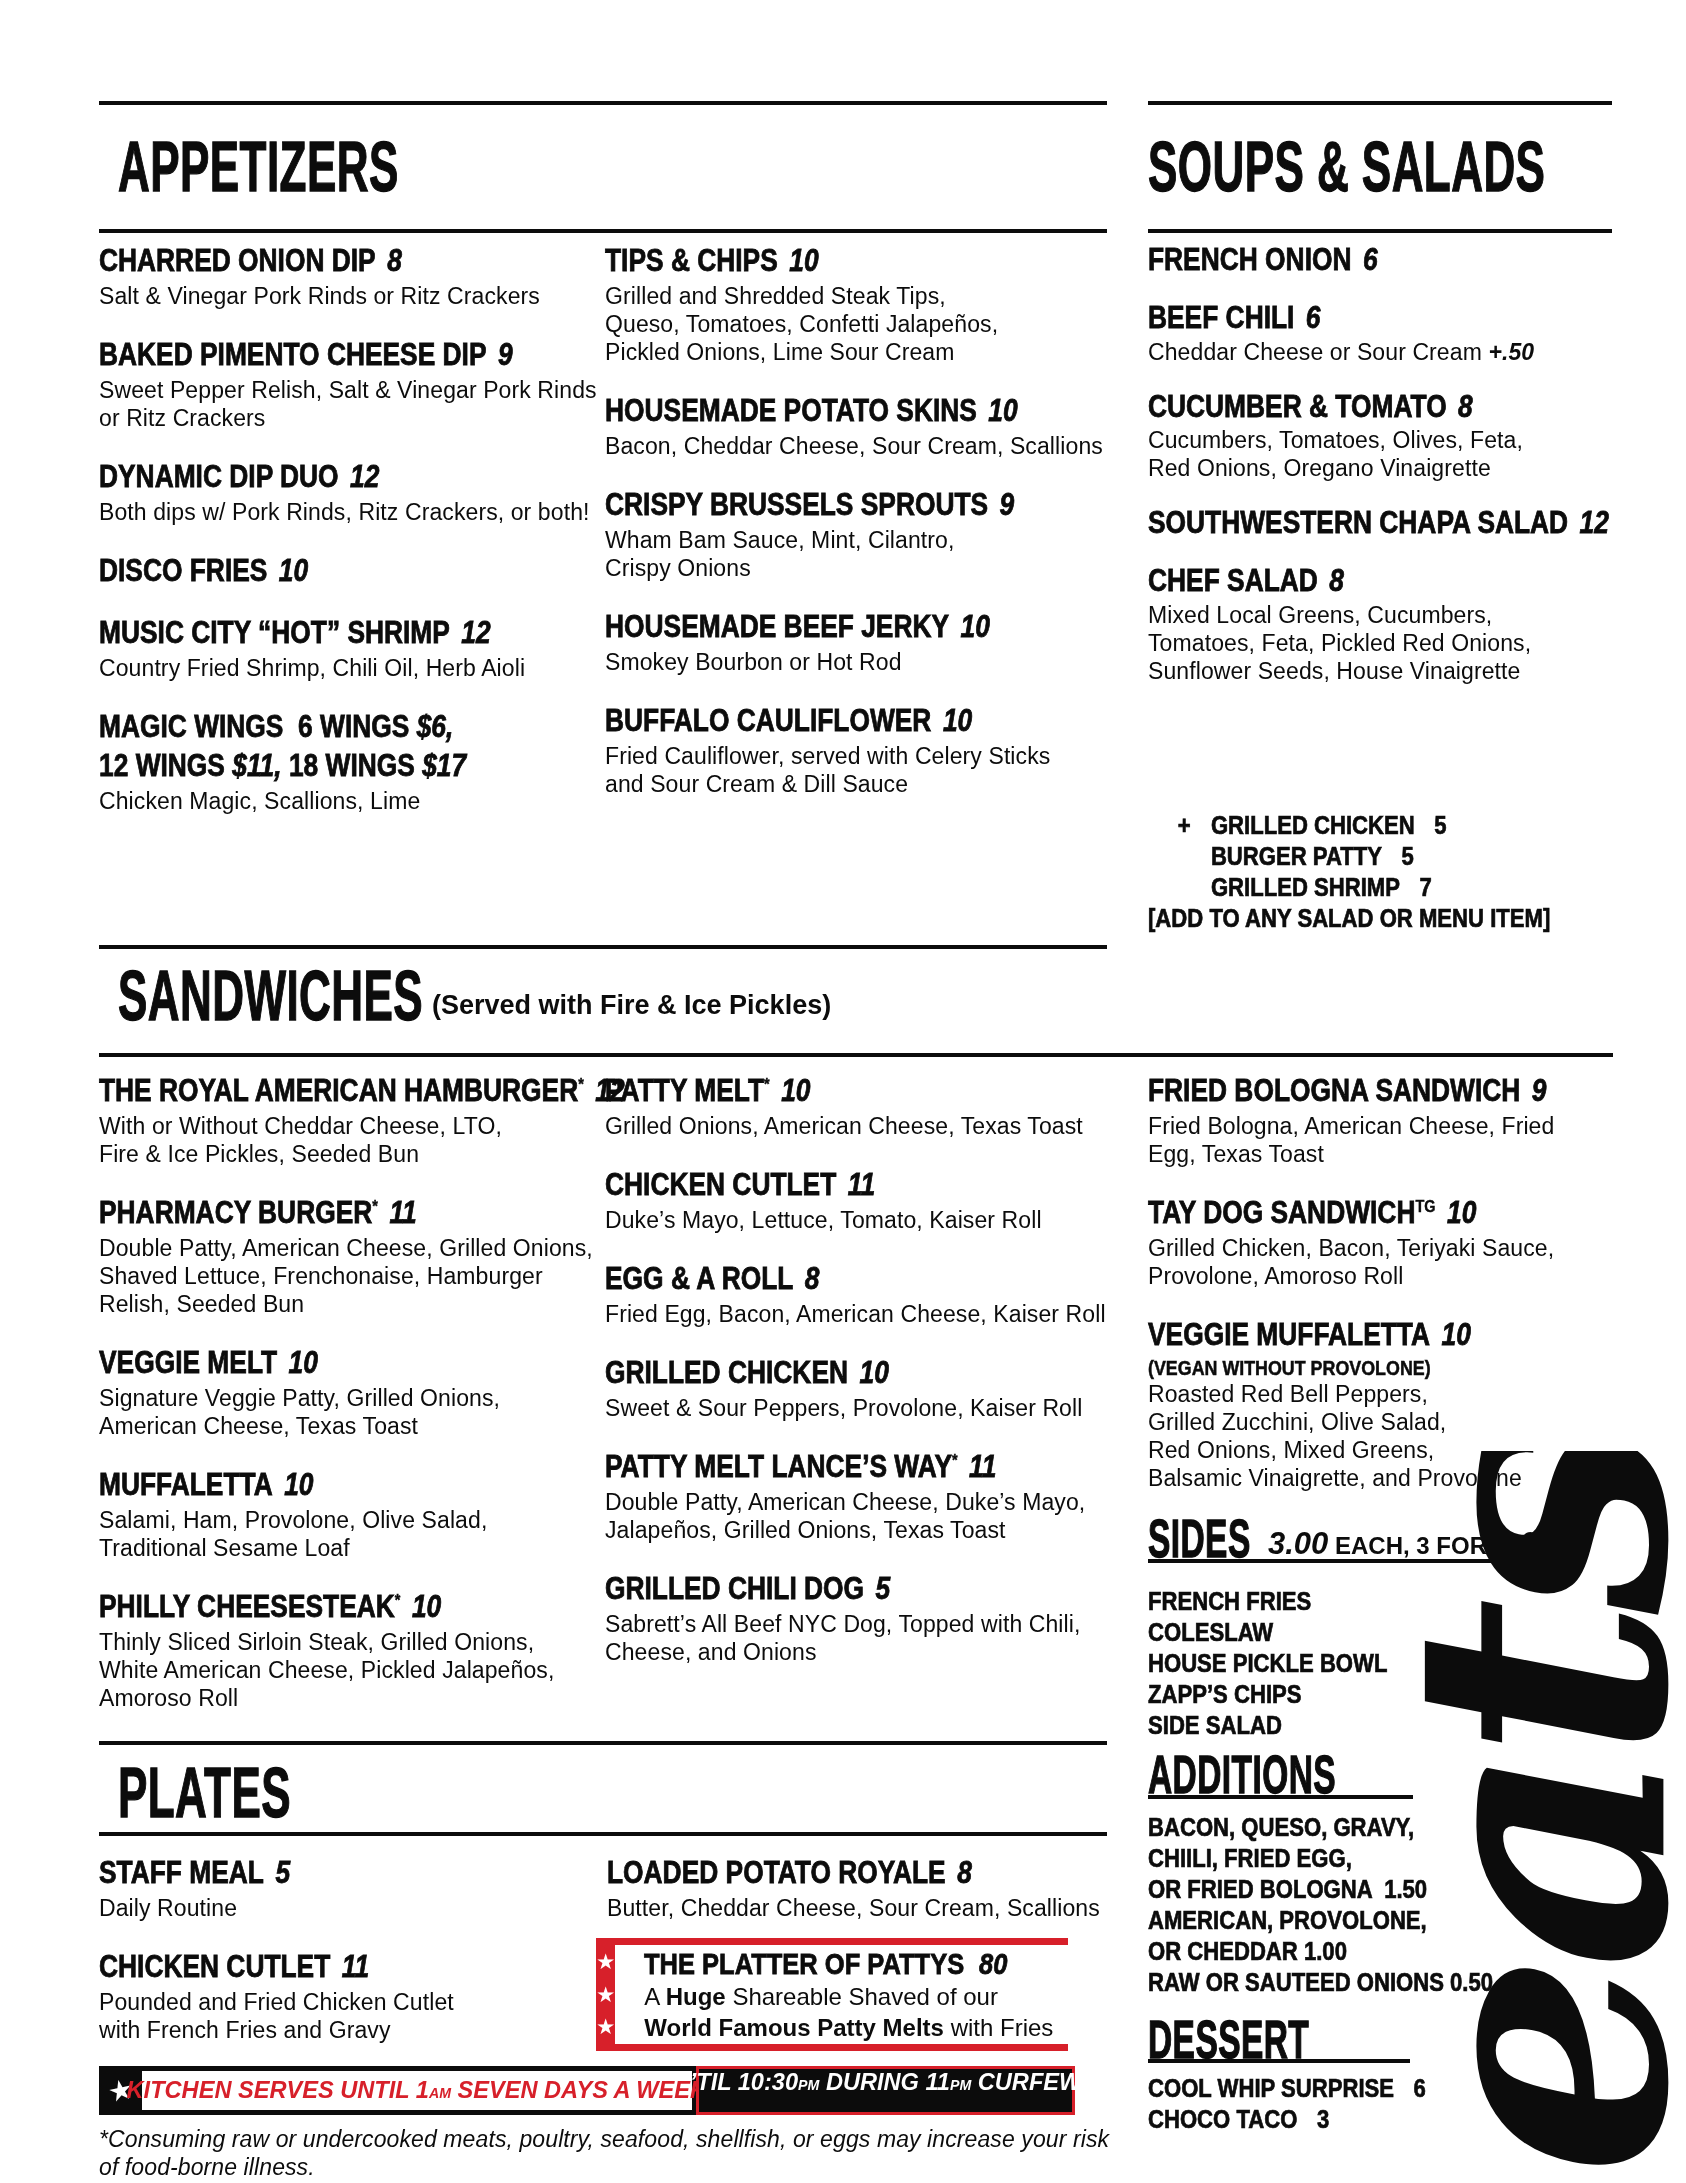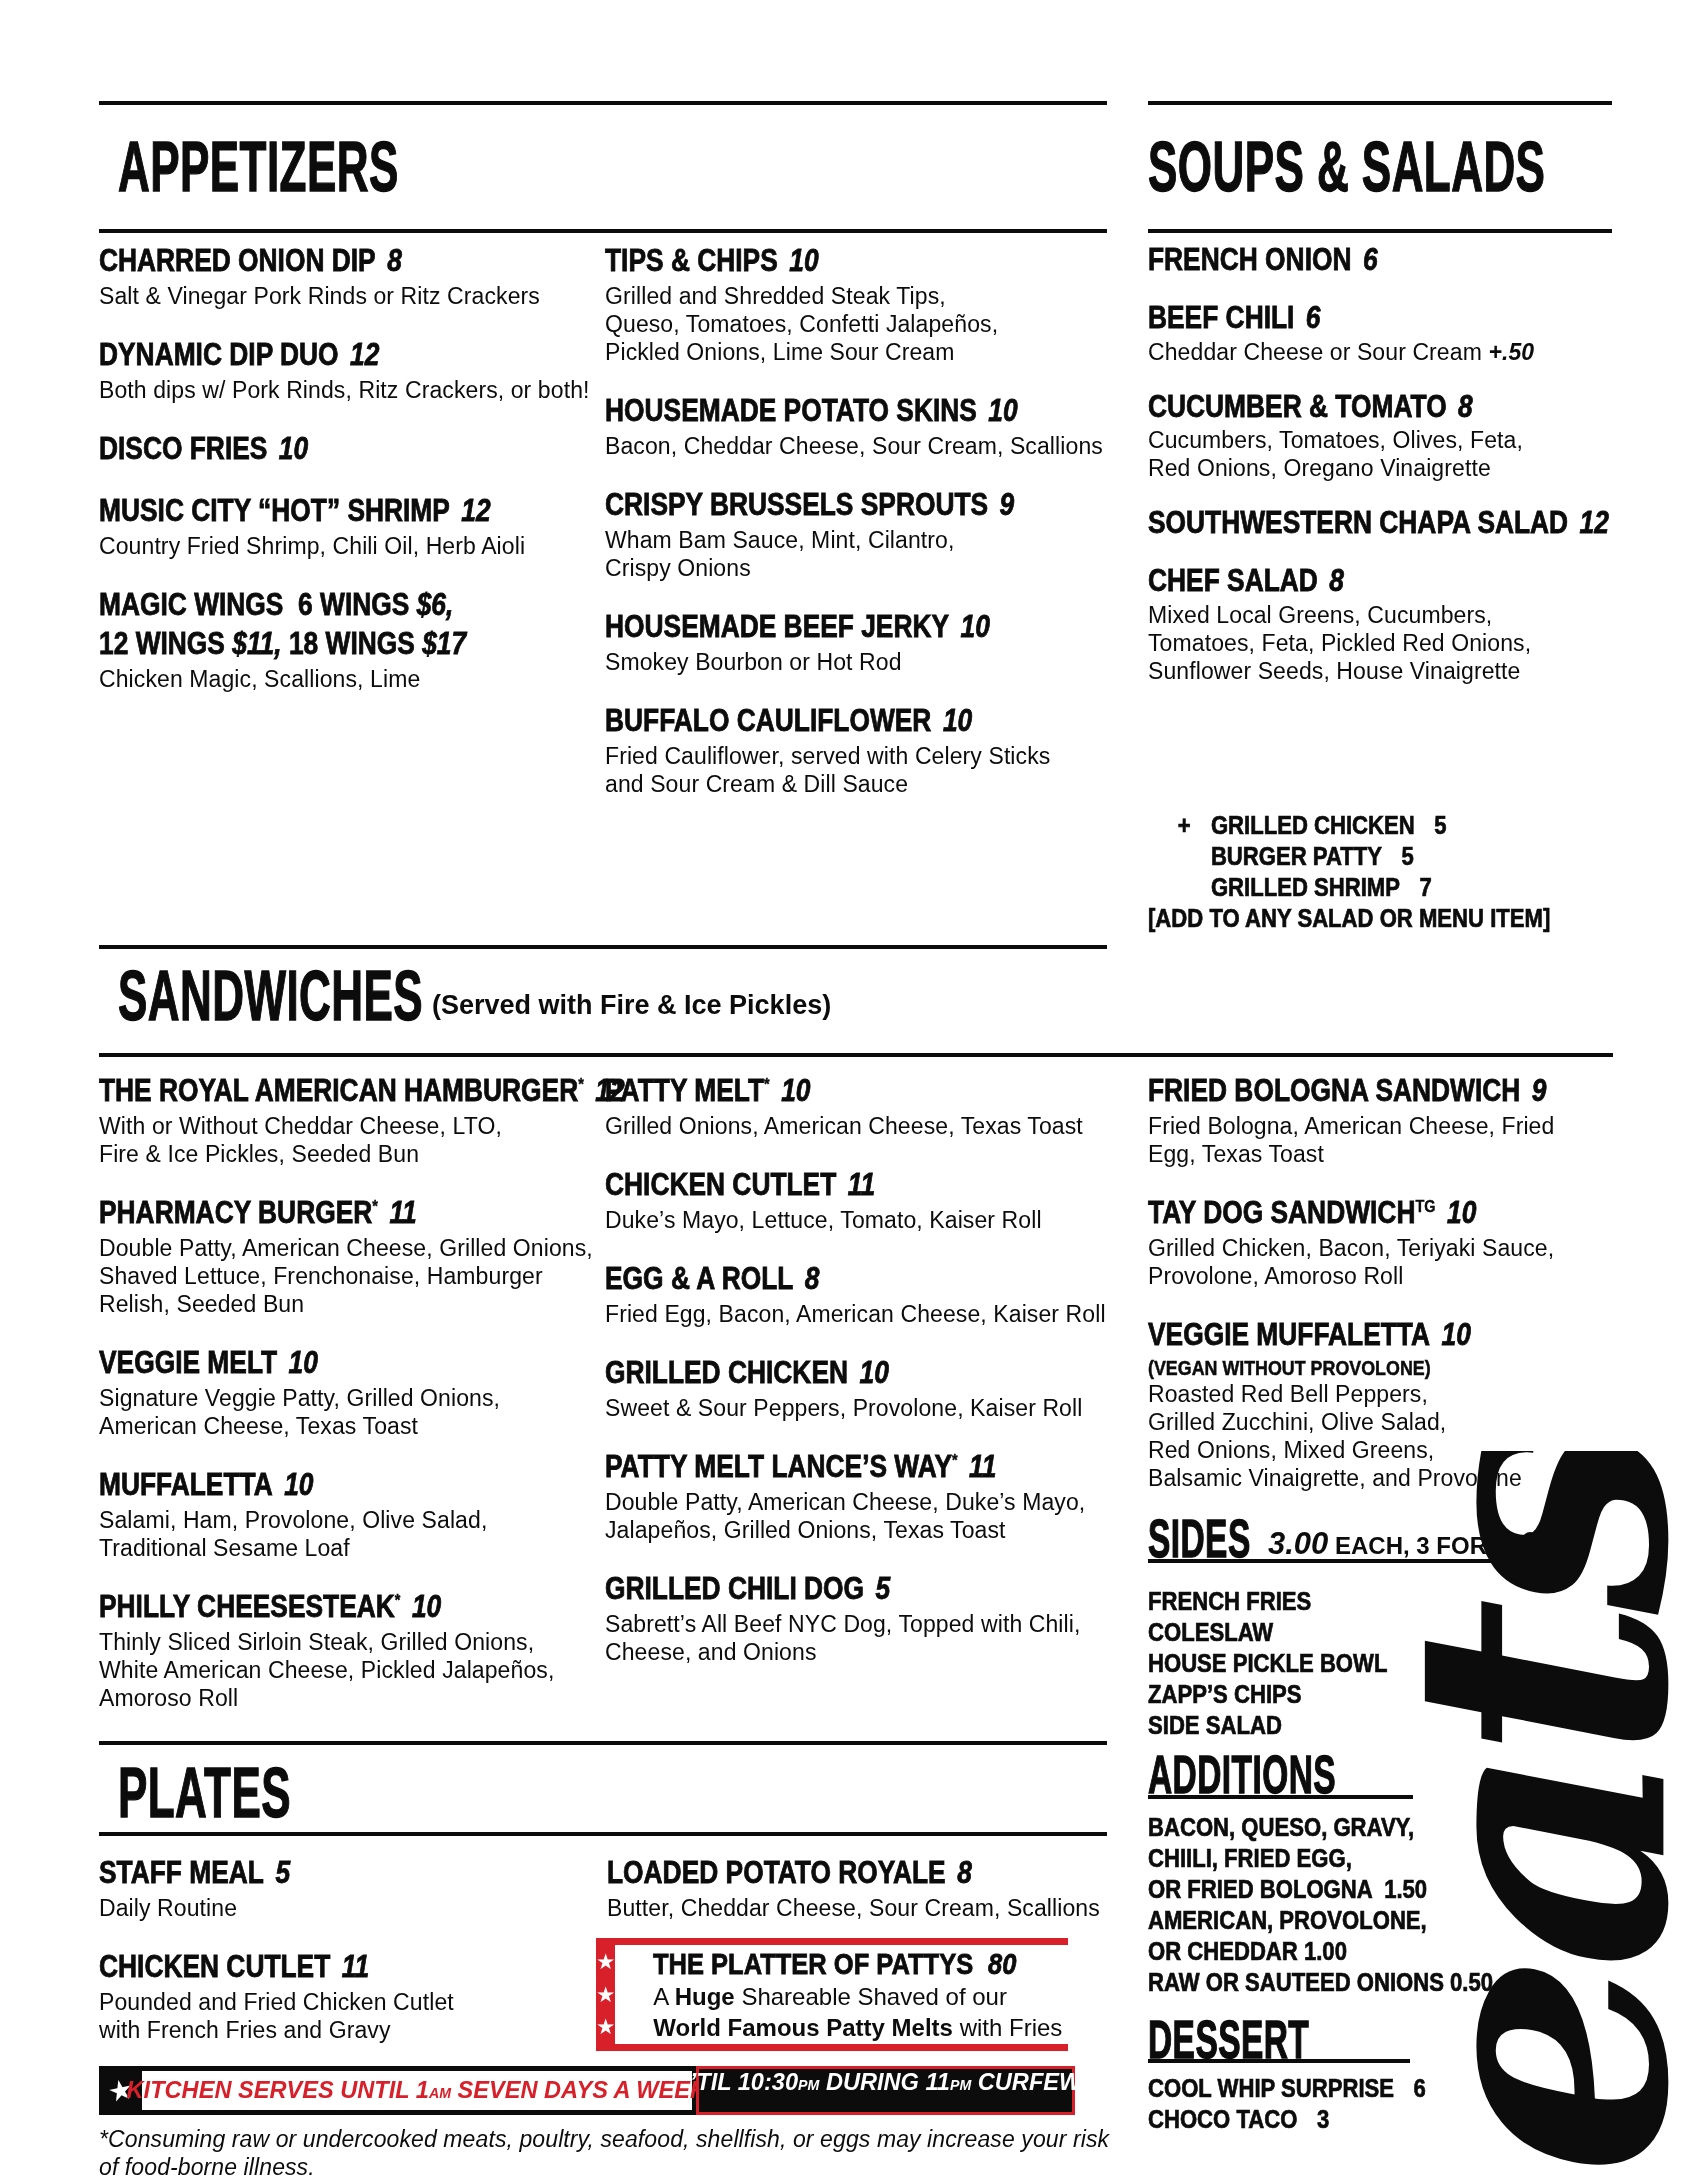--- a/index.html
+++ b/index.html
@@ -30,21 +30,21 @@
   .bl{font-size:26px;font-weight:700;line-height:31px;white-space:pre;
       transform:scaleX(.85);transform-origin:0 0;-webkit-text-stroke:0.7px #0c0c0c;}
   .addons .bl{padding-left:74px;position:relative;}
   .addons .plus{position:absolute;left:35px;top:0;}
   .addons .bracket{padding-left:0;}
   .bl .lp{margin-left:23px;}
   
   .pbox{position:absolute;background:#d7202a;display:flex;box-sizing:border-box;}
   .pstars{width:39px;display:flex;flex-direction:column;align-items:center;justify-content:center;gap:10.8px;}
   .pstars span{color:#fff;font-size:21.6px;line-height:21.6px;}
-  .pinner{flex:1;background:#fff;margin:6.7px 0;display:flex;flex-direction:column;justify-content:center;padding-left:38px;}
+  .pinner{flex:1;background:#fff;margin:6.7px 0;display:flex;flex-direction:column;justify-content:center;padding-left:29px;}
   .pt{font-size:30px;font-weight:700;line-height:35px;white-space:pre;transform:scaleX(.85);transform-origin:0 0;-webkit-text-stroke:0.8px #0c0c0c;}
   .pt .pr{font-style:italic;margin-left:17.5px;}
   .pd{font-size:24px;line-height:31px;white-space:pre;}
   .pd b{font-weight:700;}
   
   .bwrap{position:absolute;background:#0c0c0c;}
   .bstarbox{position:absolute;left:0;top:0;width:43px;height:100%;display:flex;align-items:center;justify-content:center;}
   .bstar{color:#fff;font-size:28px;transform:rotate(-12deg);}
   .bwhite{position:absolute;left:43px;top:4.7px;right:5.4px;bottom:4.7px;background:#fff;display:flex;align-items:center;justify-content:center;}
   .bred{color:#d7202a;font-size:23.6px;font-weight:700;font-style:italic;white-space:pre;}
@@ -81,20 +81,25 @@
   <span class="sidesnote" style="left:1268px;top:1526px"><span class="big">3.00</span><span> EACH, 3 FOR </span><span class="big">8.00</span></span>
   <h2 class="subhdr" style="left:1148px;top:2011px"><span class="squeeze">DESSERT</span></h2>
   <h2 class="subhdr" style="left:1148px;top:1746px"><span class="squeeze">ADDITIONS</span></h2>
 
   <div class="col" style="left:99px;top:243px;width:520px">
     <div class="item">
       <div class="t"><span>CHARRED ONION DIP</span><span class="pr">8</span></div>
       <div class="desc">Salt &amp; Vinegar Pork Rinds or Ritz Crackers</div>
     </div>
     <div class="item">
+      <div class="t"><span>BAKED PIMENTO CHEESE DIP</span><span class="pr">9</span></div>
+      <div class="desc">Sweet Pepper Relish, Salt &amp; Vinegar Pork Rinds
+or Ritz Crackers</div>
+    </div>
+    <div class="item">
       <div class="t"><span>DYNAMIC DIP DUO</span><span class="pr">12</span></div>
       <div class="desc">Both dips w/ Pork Rinds, Ritz Crackers, or both!</div>
     </div>
     <div class="item">
       <div class="t"><span>DISCO FRIES</span><span class="pr">10</span></div>
     </div>
     <div class="item">
       <div class="t"><span>MUSIC CITY “HOT” SHRIMP</span><span class="pr">12</span></div>
       <div class="desc">Country Fried Shrimp, Chili Oil, Herb Aioli</div>
     </div>

